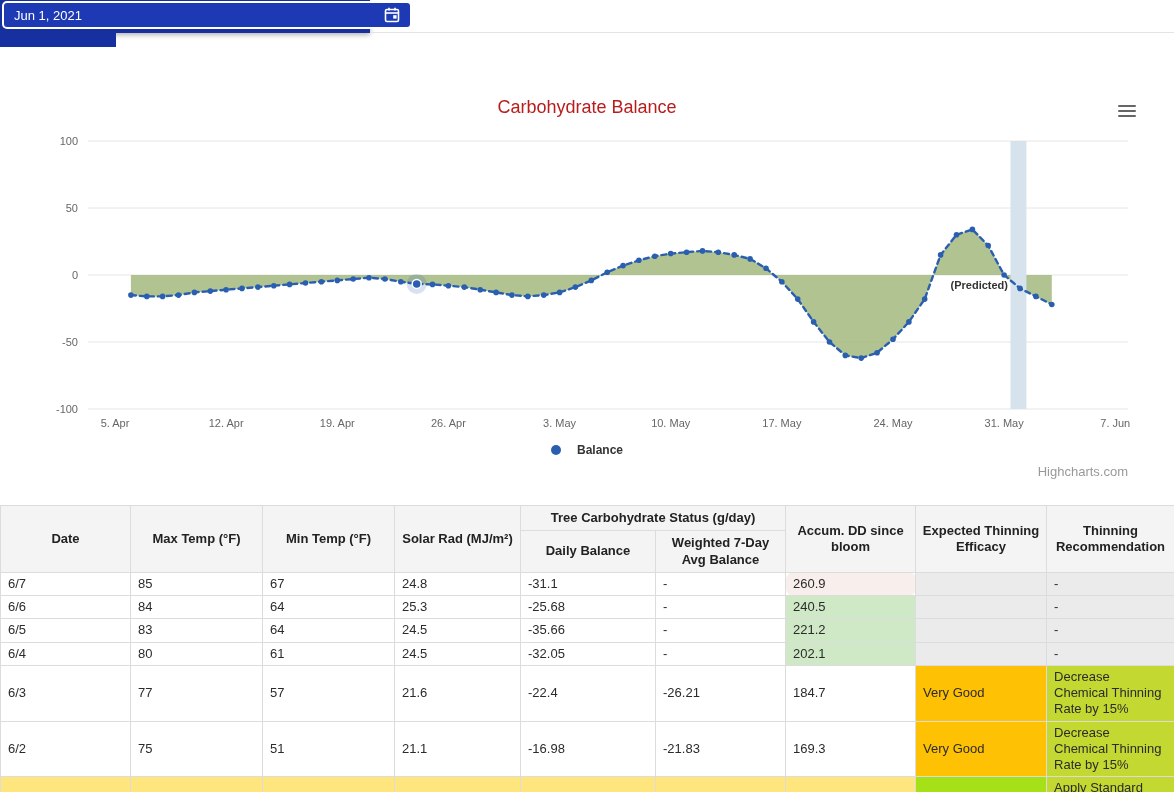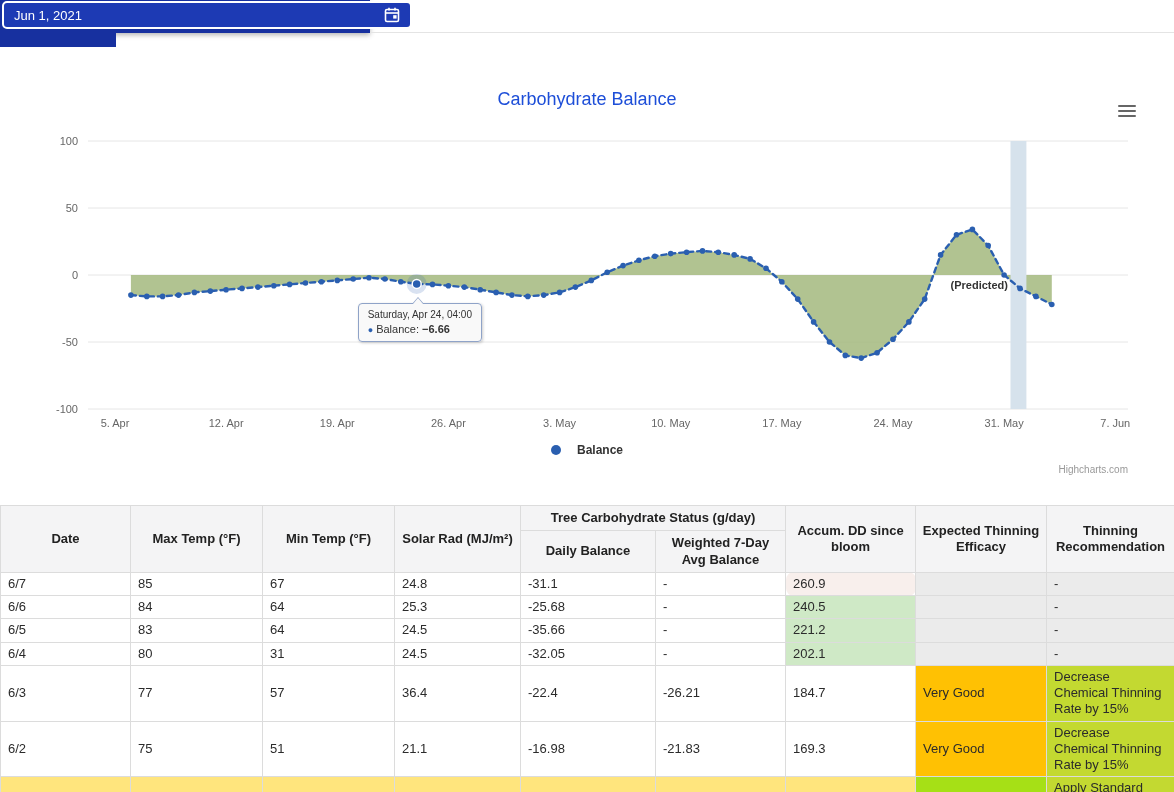--- a/index.html
+++ b/index.html
@@ -12,36 +12,36 @@
     box-shadow:0 2px 5px rgba(0,0,0,.3);}
   .datepicker-input{position:absolute;left:2px;top:1px;width:410px;height:28px;border:2px solid #fff;
     border-radius:5px;background:#1d3ab4;display:flex;align-items:center;justify-content:space-between;
     color:#fff;font-size:13px;padding:0 10px;box-sizing:border-box;cursor:pointer}
   .datepicker-stub{position:absolute;left:0;top:33px;width:116px;height:14px;background:#17309f}
   .topline{position:absolute;left:370px;top:32px;width:804px;height:1px;background:#e4e4e4}
   .cal-icon{width:16px;height:16px;display:block}
 
   
   .chart-card{position:absolute;left:0;top:55px;width:1174px;height:435px;background:#fff}
-  .chart-title{position:absolute;top:34px;left:0;width:100%;text-align:center;font-size:18px;color:#1d4ed8}
+  .chart-title{position:absolute;top:42px;left:0;width:100%;text-align:center;font-size:18px;color:#b91c1c}
   .chart-menu{position:absolute;top:47px;right:38px;width:18px;cursor:pointer}
   .chart-menu span{display:block;height:2.5px;background:#666;margin:2.5px 0;border-radius:1px}
   .chart-svg{position:absolute;left:0;top:0;width:1174px;height:430px}
   .hc-tooltip{position:absolute;background:rgba(249,249,249,.97);border:1px solid #8fa3c8;border-radius:4px;
     padding:5px 9px 6px;font-size:10px;color:#333;box-shadow:1px 1px 3px rgba(0,0,0,.2);white-space:nowrap;z-index:5}
   .hc-tooltip .arrow{position:absolute;top:-7px;left:53px;width:0;height:0;
     border-left:6px solid transparent;border-right:6px solid transparent;border-bottom:7px solid #8fa3c8}
   .hc-tooltip .arrow2{position:absolute;top:-5.5px;left:54px;width:0;height:0;
     border-left:5px solid transparent;border-right:5px solid transparent;border-bottom:6px solid #f9f9f9}
   .tooltip-line2{font-size:11px;margin-top:3px}
   .tooltip-dot{color:#2a5fb0;font-size:9px}
   .hc-legend{position:absolute;top:388px;left:0;width:100%;display:flex;justify-content:center;
     align-items:center;gap:16px;font-size:12px;font-weight:bold;color:#333;cursor:pointer}
   .legend-dot{width:10px;height:10px;border-radius:50%;background:#2a5fb0}
-  .hc-credits{position:absolute;top:409px;right:46px;font-size:10px;color:#999}
+  .hc-credits{position:absolute;top:409px;right:46px;font-size:13px;color:#999}
 
   
   .table-wrap{position:absolute;left:0;top:505px;width:1174px}
   table{width:1174px;border-collapse:collapse;table-layout:fixed;font-size:13px;color:#2b2b2b}
   th,td{border:1px solid #dcdcdc;box-sizing:border-box;overflow:hidden}
   thead th{background:#f4f4f5;font-weight:bold;text-align:center;vertical-align:middle;
     padding:4px 4px;line-height:1.25;font-size:13px;color:#222}
   tbody td{padding:3px 7px;text-align:left;vertical-align:middle;line-height:1.25;background:#fff;background-clip:padding-box}
 </style>
 </head>
@@ -149,30 +149,20 @@
       <circle cx="1051.8" cy="249.5" r="2.8" fill="#2a5fb0" stroke="none" stroke-width="0"></circle>
       <text x="1008" y="234" text-anchor="end" fill="#333" font-size="11" font-weight="bold">(Predicted)</text>
     </svg>
   <div class="chart-title">Carbohydrate Balance</div>
   <div class="chart-menu" title="Chart context menu">
     <span></span>
       <span></span>
       <span></span>
   </div>
 
-  <div class="hc-tooltip" style="left: 357.666px; top: 247.924px;">
-    <div class="arrow"></div>
-    <div class="arrow2"></div>
-    <div>Saturday, Apr 24, 04:00</div>
-    <div class="tooltip-line2">
-      <span class="tooltip-dot">●</span>
-      <span>Balance:</span>
-      <b>−6.66</b>
-    </div>
-  </div>
 
   <div class="hc-legend">
     <span class="legend-dot"></span>
     <span>Balance</span>
   </div>
   <div class="hc-credits">Highcharts.com</div>
 </div>
 
 <div class="table-wrap">
   <table>
@@ -233,33 +223,33 @@
           <td>24.5</td>
           <td>-35.66</td>
           <td>-</td>
           <td style="background: rgb(207, 233, 198);">221.2</td>
           <td style="background: rgb(235, 235, 235);"></td>
           <td style="background: rgb(235, 235, 235);">-</td>
         </tr>
         <tr>
           <td>6/4</td>
           <td>80</td>
-          <td>31</td>
+          <td>61</td>
           <td>24.5</td>
           <td>-32.05</td>
           <td>-</td>
           <td style="background: rgb(207, 233, 198);">202.1</td>
           <td style="background: rgb(235, 235, 235);"></td>
           <td style="background: rgb(235, 235, 235);">-</td>
         </tr>
         <tr>
           <td>6/3</td>
           <td>77</td>
           <td>57</td>
-          <td>36.4</td>
+          <td>21.6</td>
           <td>-22.4</td>
           <td>-26.21</td>
           <td>184.7</td>
           <td style="background: rgb(255, 193, 3);">Very Good</td>
           <td style="background: rgb(195, 217, 49);">Decrease Chemical Thinning Rate by 15%</td>
         </tr>
         <tr>
           <td>6/2</td>
           <td>75</td>
           <td>51</td>

